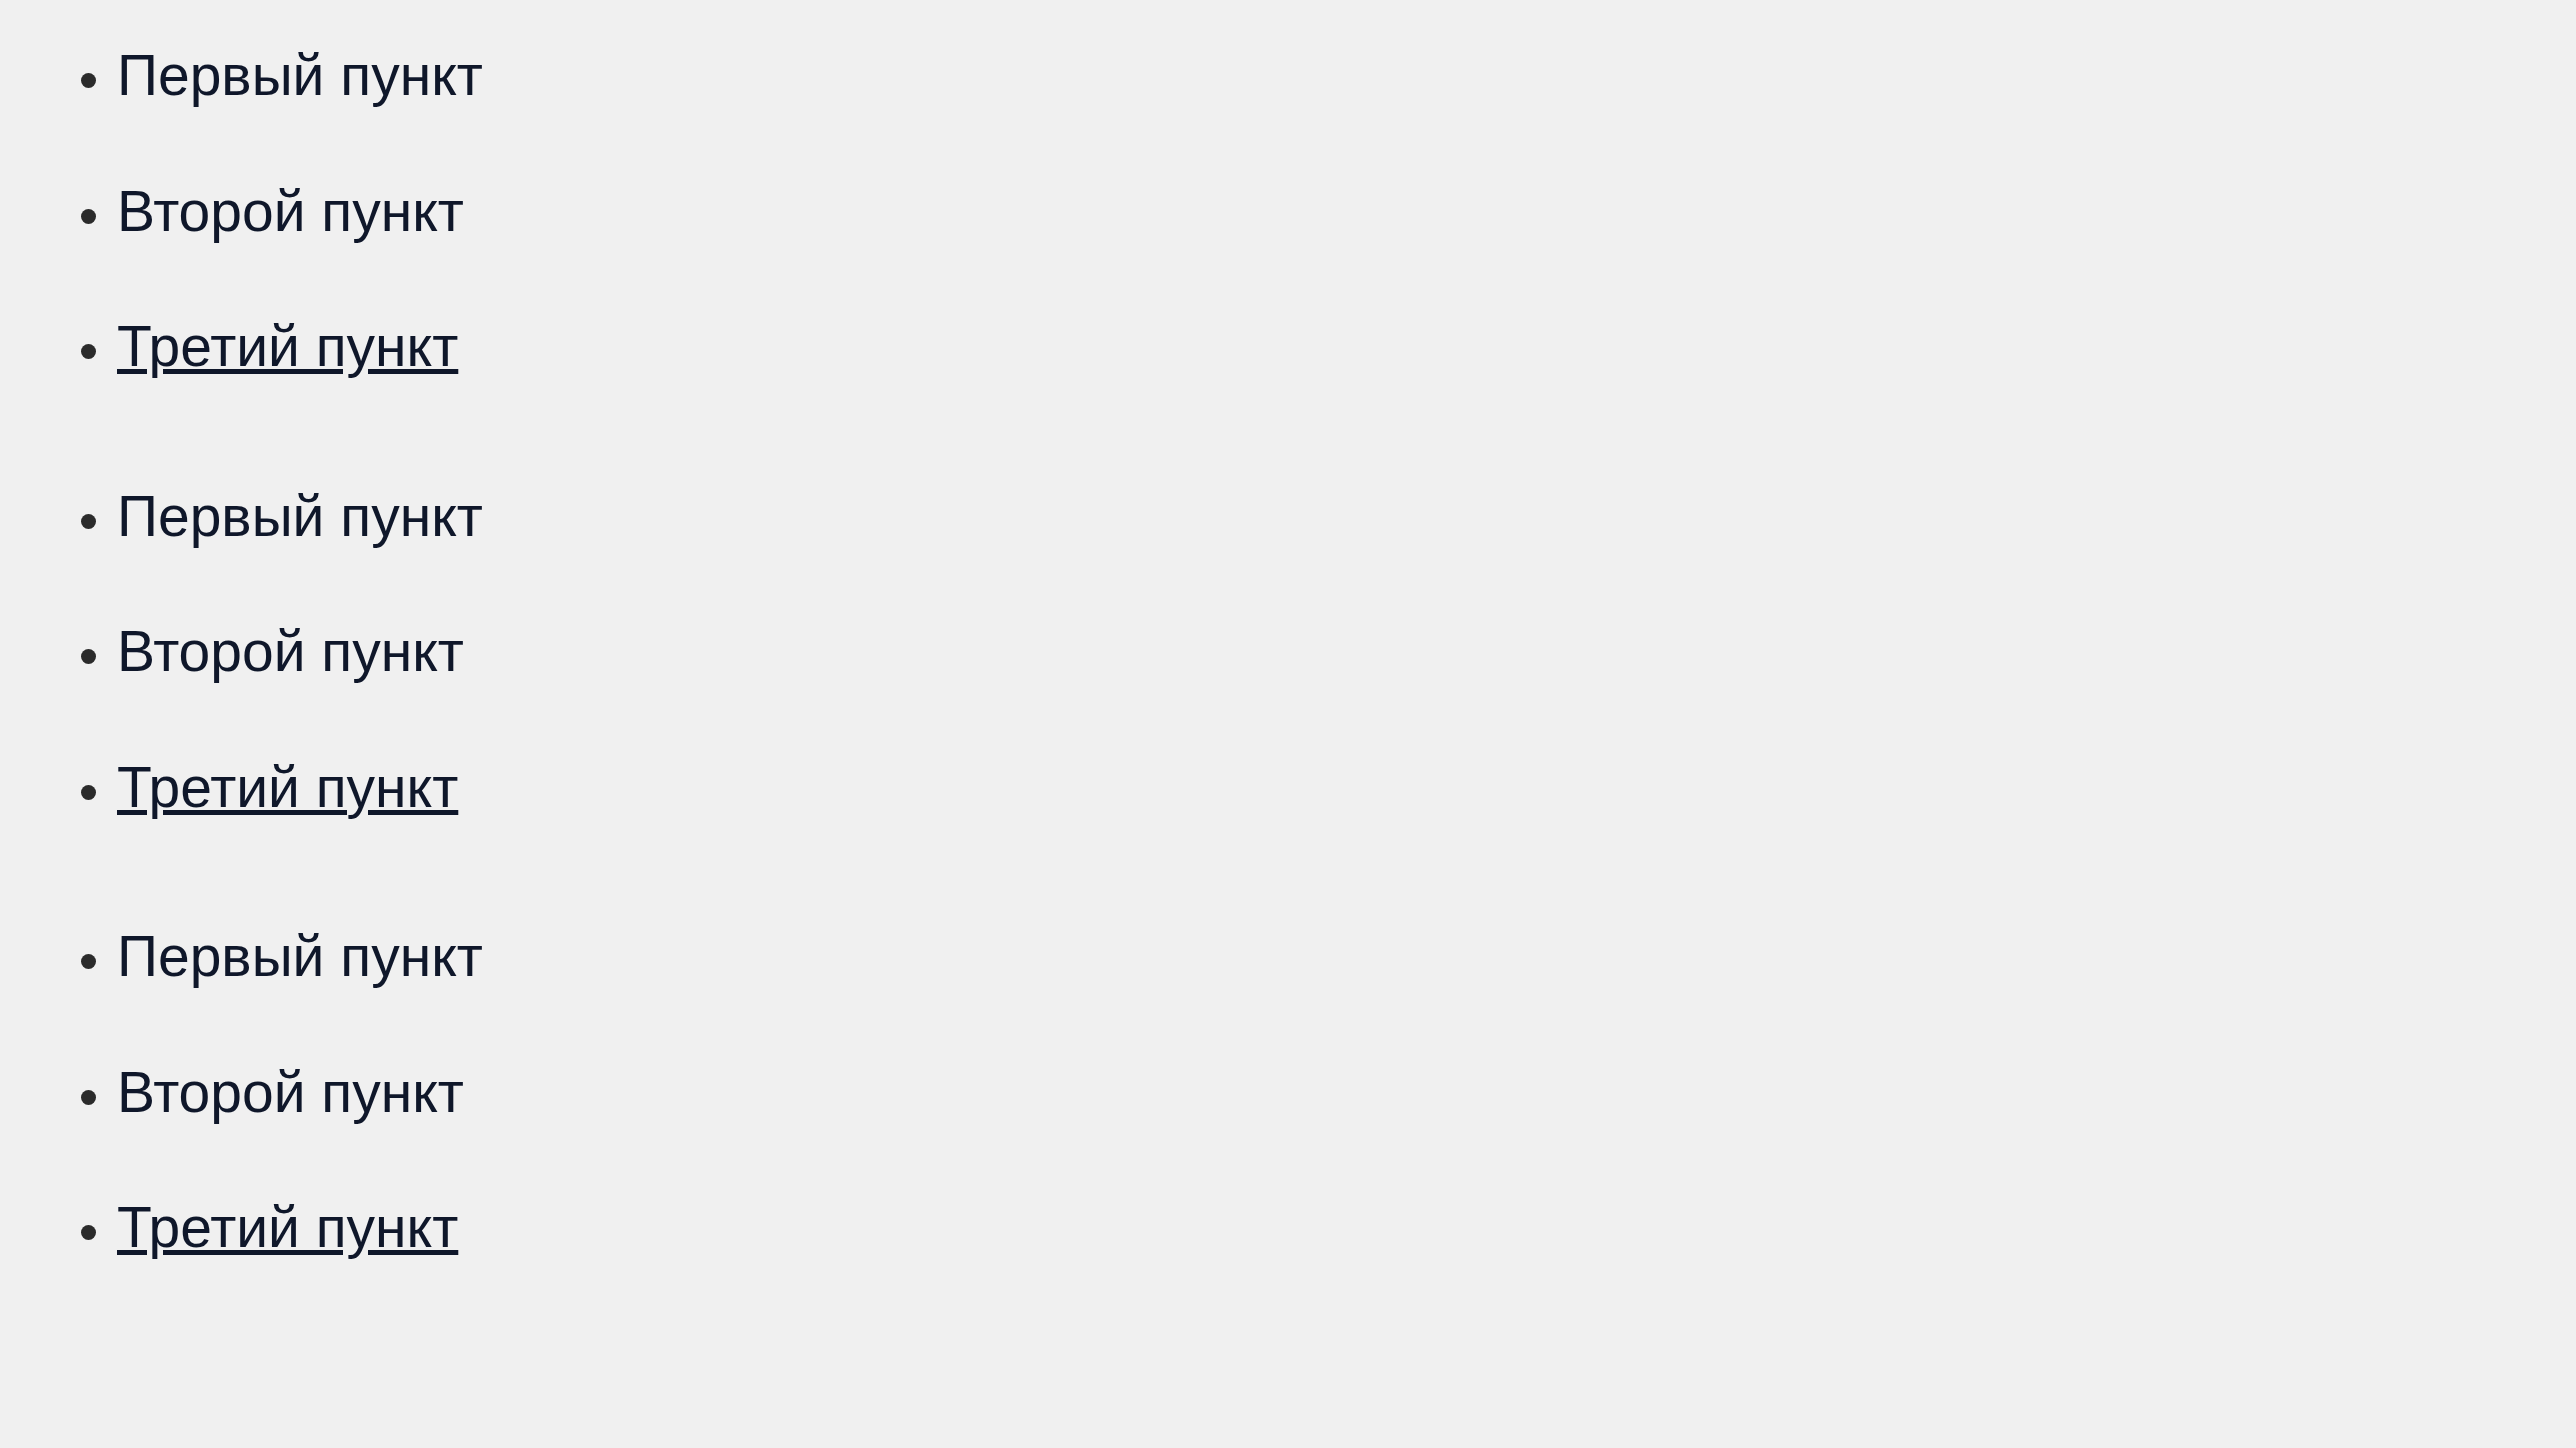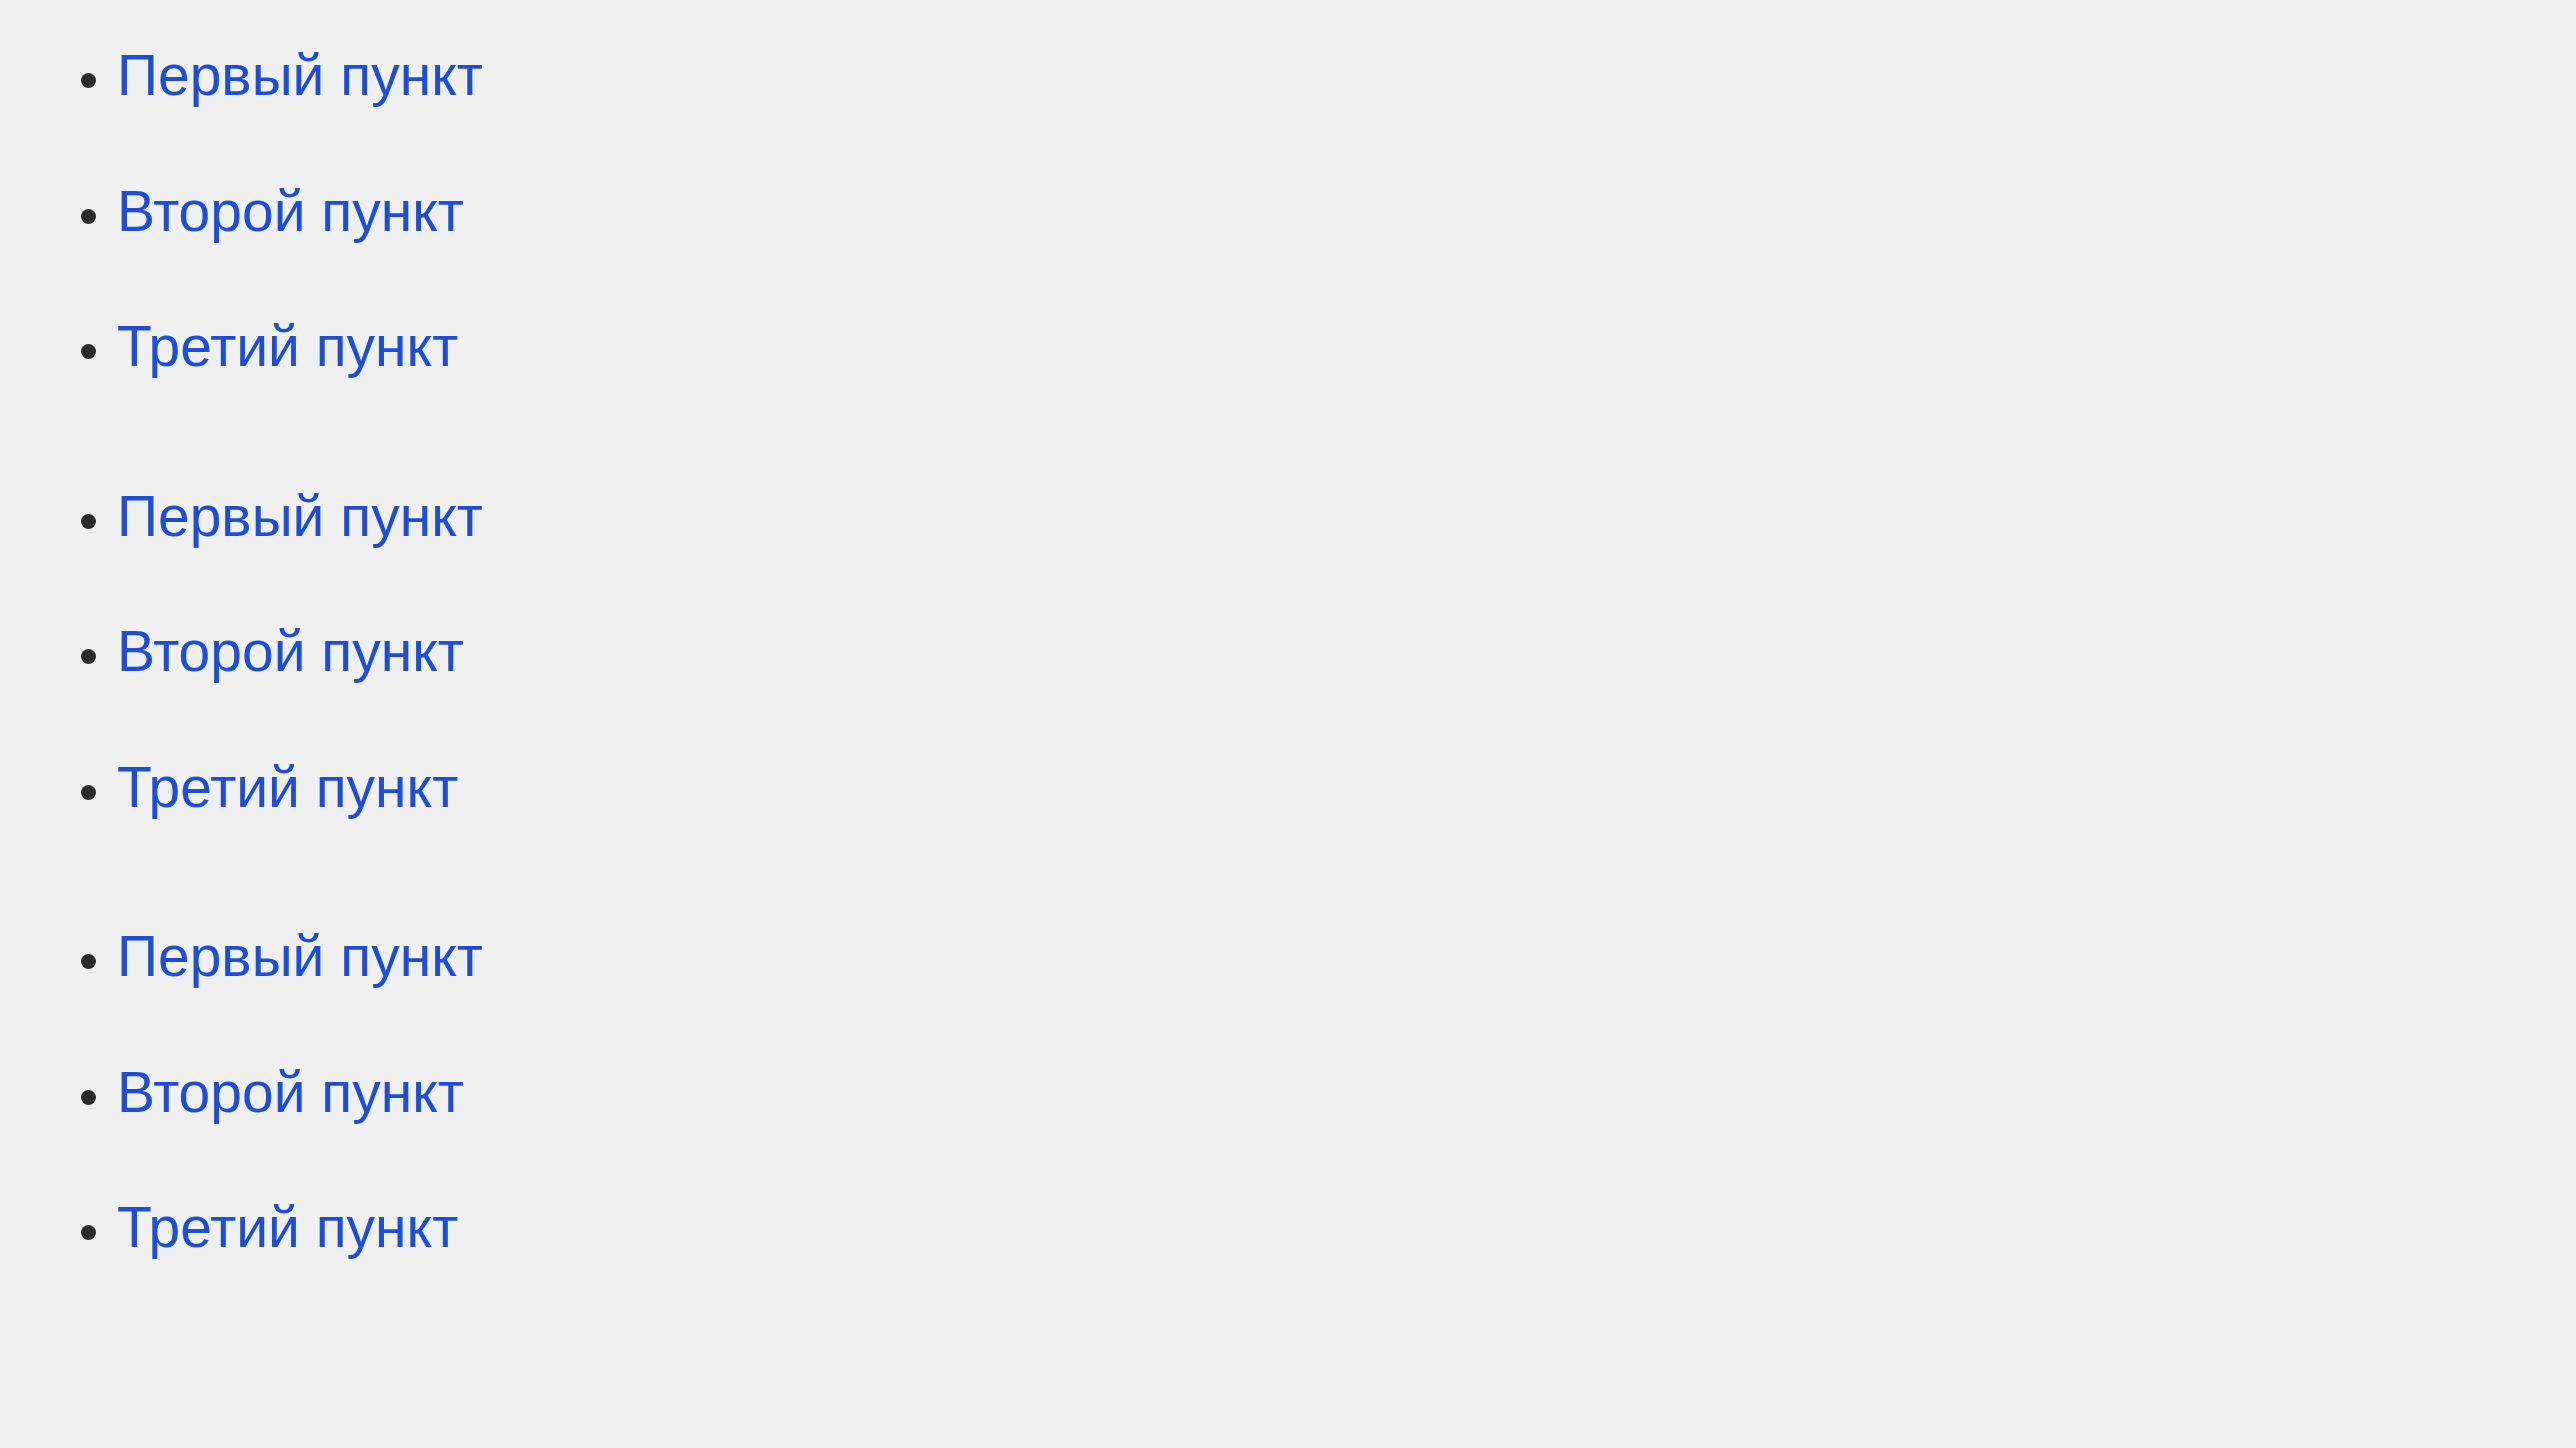--- a/index.html
+++ b/index.html
@@ -20,24 +20,25 @@
       margin-bottom: 84px;
       padding-left: 67px;
     }
     ul:last-child {
       margin-bottom: 0;
     }
     li {
       font-size: 57px;
       line-height: 1.5;
       margin-bottom: 50px;
-      color: #1d4ed8;
+      color: #0f172a;
     }
     li:last-child {
       margin-bottom: 0;
+      text-decoration: underline;
     }
     li::marker {
       color: #2b2b2b;
       font-size: 0.85em;
     }
   </style>
 </head>
 <body>
 
 <ul>

